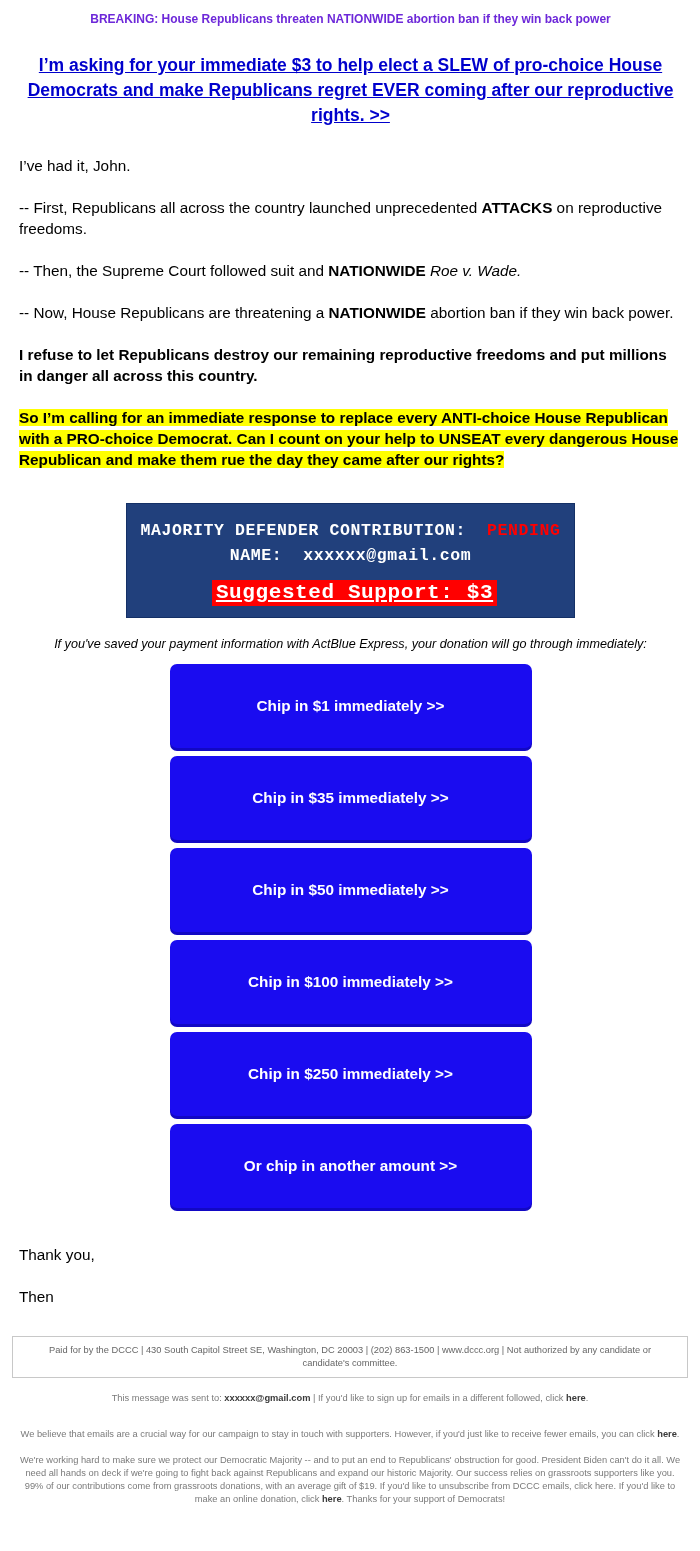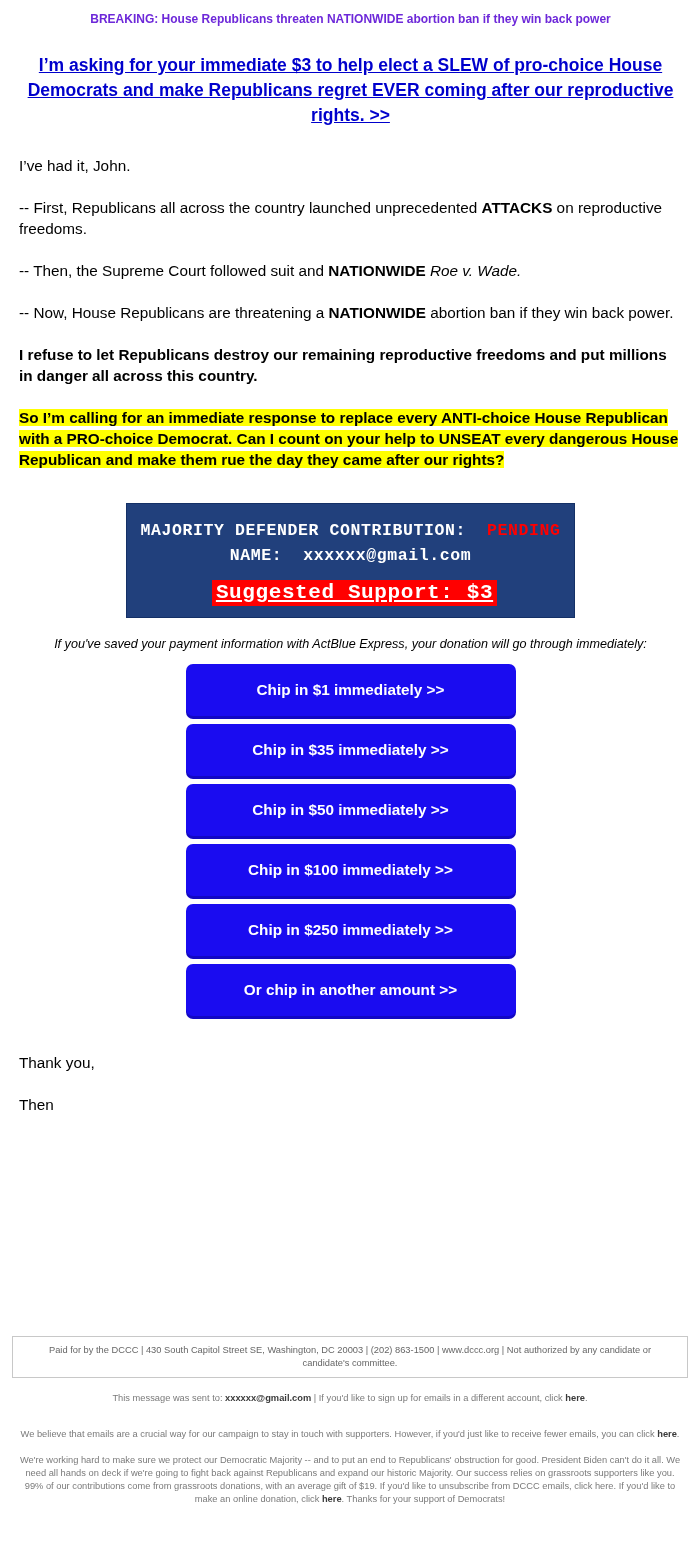--- a/index.html
+++ b/index.html
@@ -131,21 +131,21 @@
     border-radius: 7px;
     box-shadow: 0 3px 0 0 #1208c4;
     color: #ffffff;
     font-family: "Liberation Sans", sans-serif;
     font-weight: bold;
     font-size: 15.3px;
     text-align: center;
     line-height: 52px;
     cursor: pointer;
     display: block;
-    padding: 0;
+    padding: 16px;
   }
 
   
   .signoff { margin-top: 28px; }
   .signoff .para { margin: 0; }
   .signoff .gap { height: 21px; }
 
   
   .footer {
     position: absolute;
@@ -229,19 +229,19 @@
     <div class="gap"></div>
     <p class="para">Then</p>
   </div>
 
 </div>
 
 <div class="footer">
 
   <div class="paidfor-box">Paid for by the DCCC | 430 South Capitol Street SE, Washington, DC 20003 | (202) 863-1500 | www.dccc.org | Not authorized by any candidate or candidate's committee.</div>
 
-  <p class="foot-p foot-1"><span>This message was sent to: </span><b>xxxxxx@gmail.com</b><span> | If you'd like to sign up for emails in a different account, click </span><a class="foot-link">here</a><span>.</span></p>
+  <p class="foot-p foot-1"><span>This message was sent to: </span><b>xxxxxx@gmail.com</b><span> | If you'd like to sign up for emails in a different followed, click </span><a class="foot-link">here</a><span>.</span></p>
 
   <p class="foot-p foot-2"><span>We believe that emails are a crucial way for our campaign to stay in touch with supporters. However, if you'd just like to receive fewer emails, you can click </span><a class="foot-link">here</a><span>.</span></p>
 
   <p class="foot-p foot-3"><span>We're working hard to make sure we protect our Democratic Majority -- and to put an end to Republicans' obstruction for good. President Biden can't do it all. We need all hands on deck if we're going to fight back against Republicans and expand our historic Majority. Our success relies on grassroots supporters like you. 99% of our contributions come from grassroots donations, with an average gift of $19. If you'd like to unsubscribe from DCCC emails, click here. If you'd like to make an online donation, click </span><a class="foot-link">here</a><span>. Thanks for your support of Democrats!</span></p>
 
 </div>
 
 </body></html>

